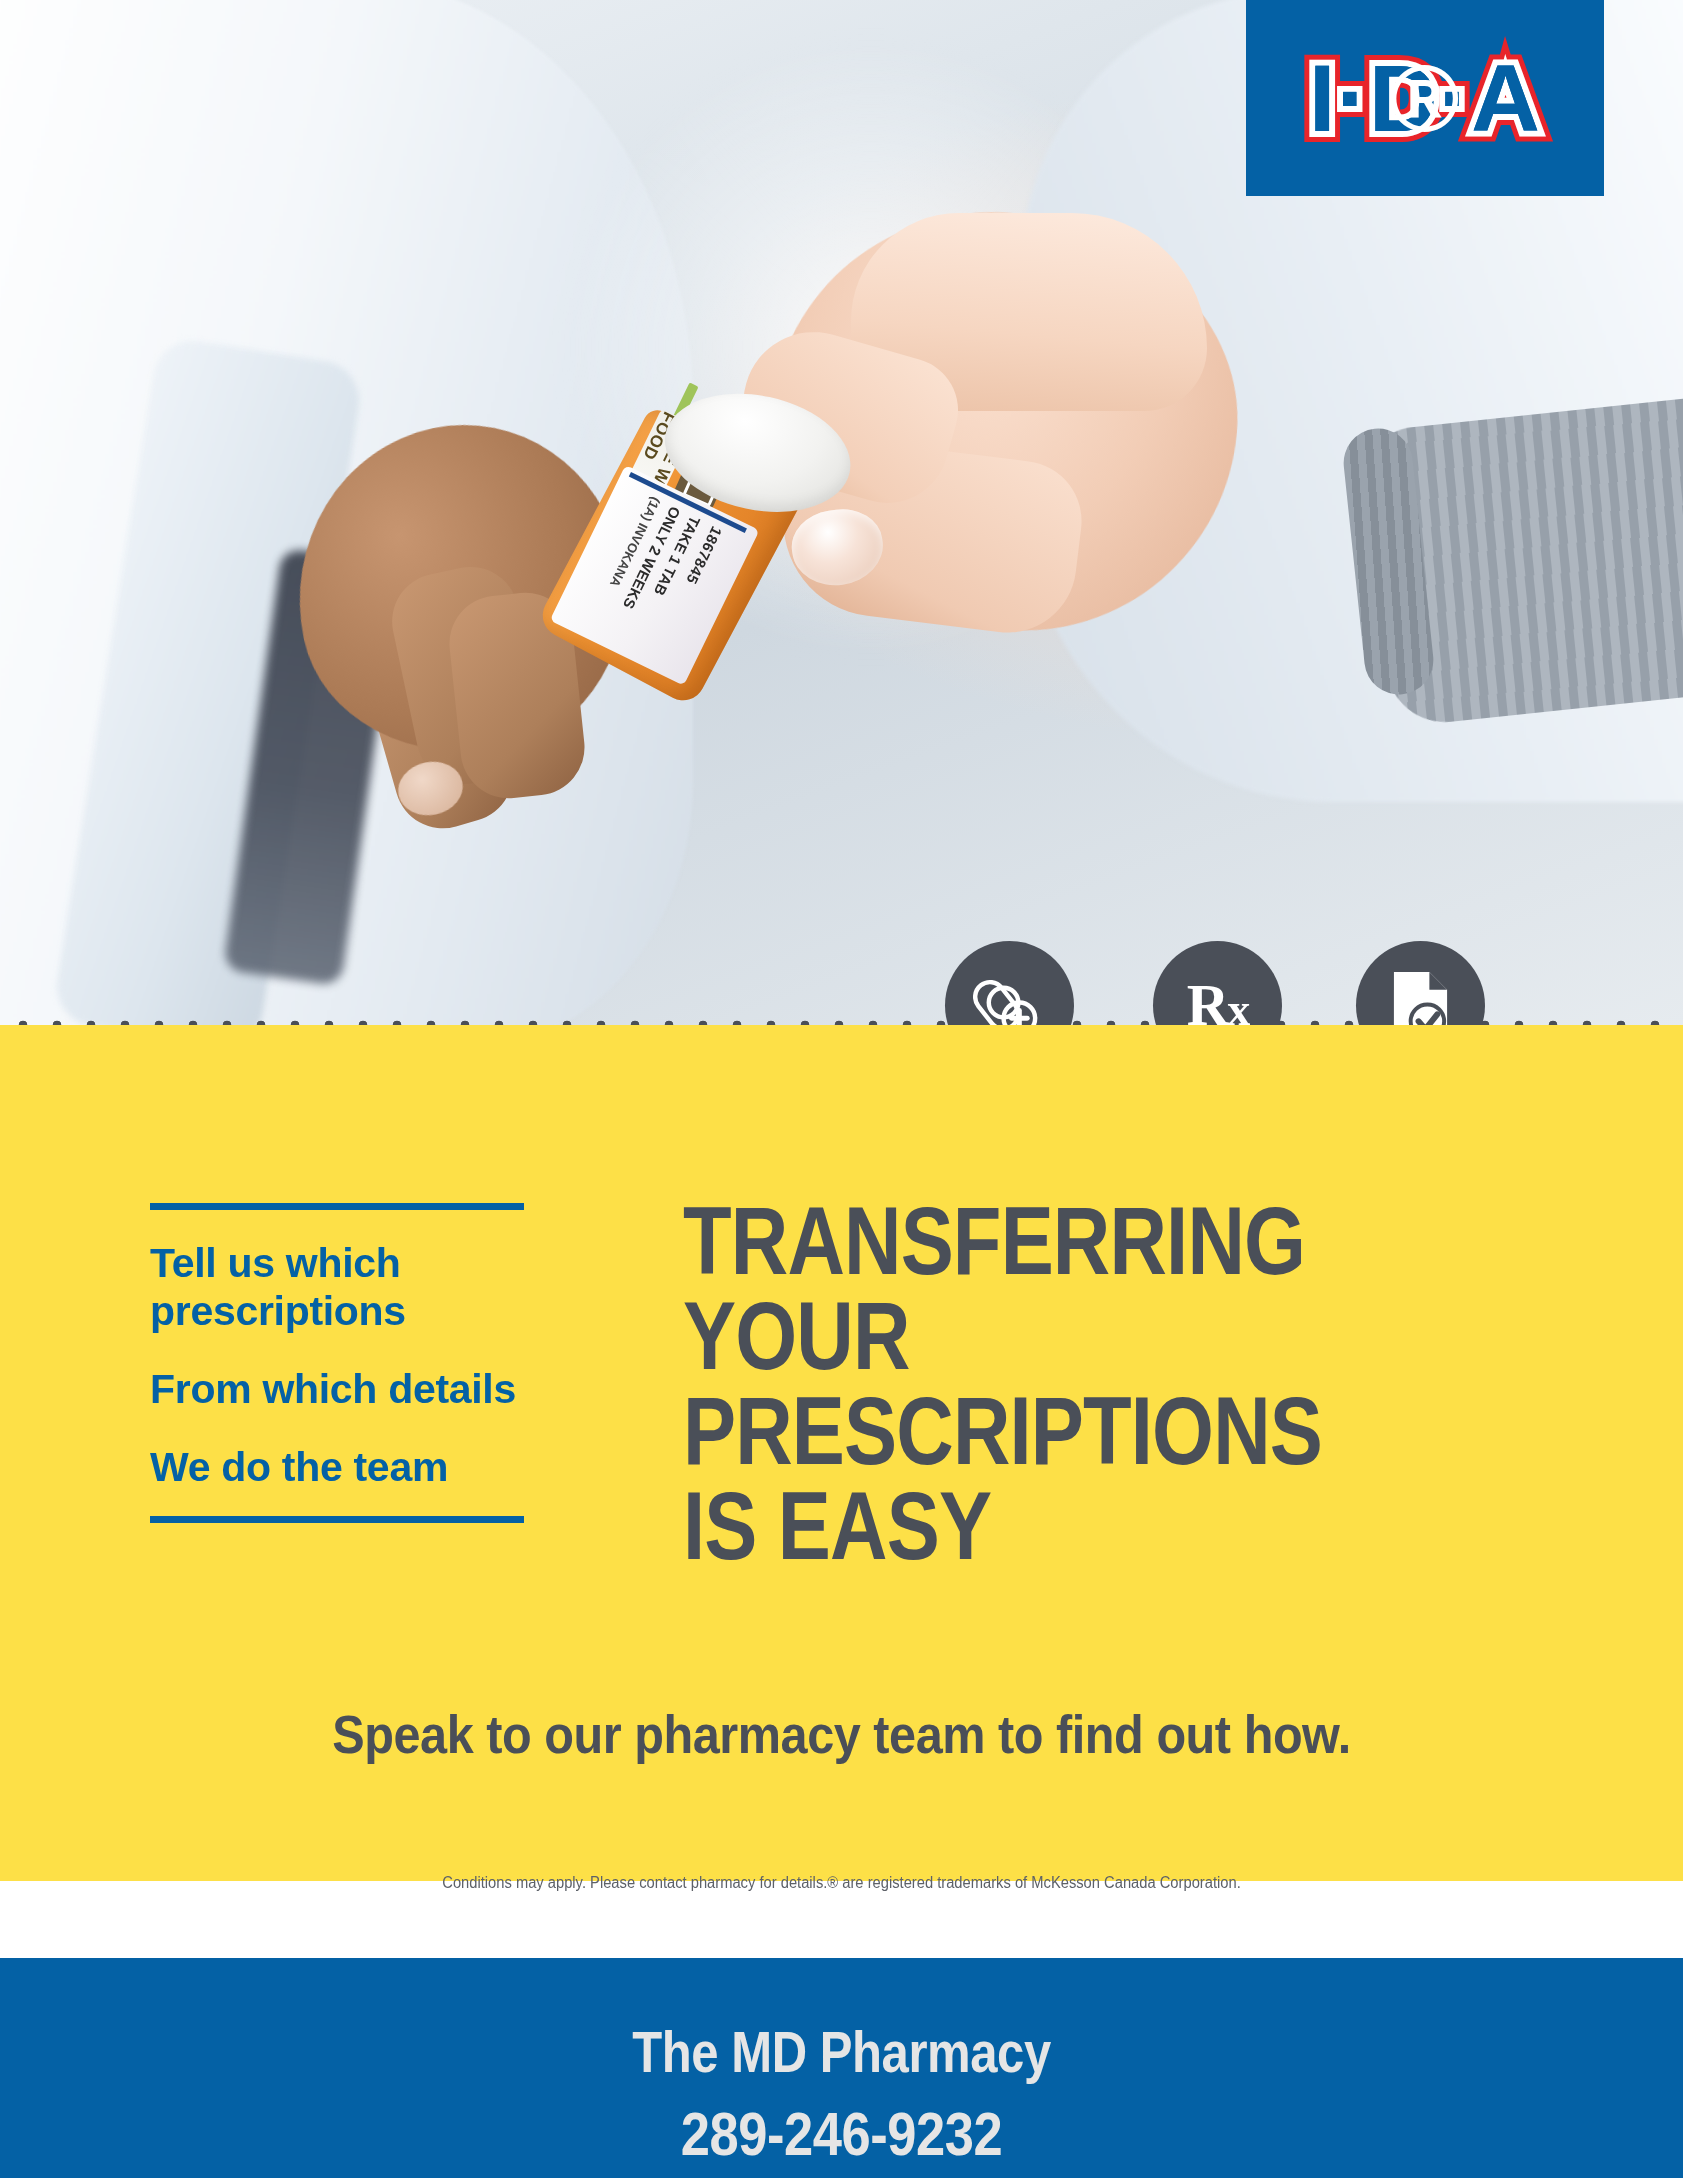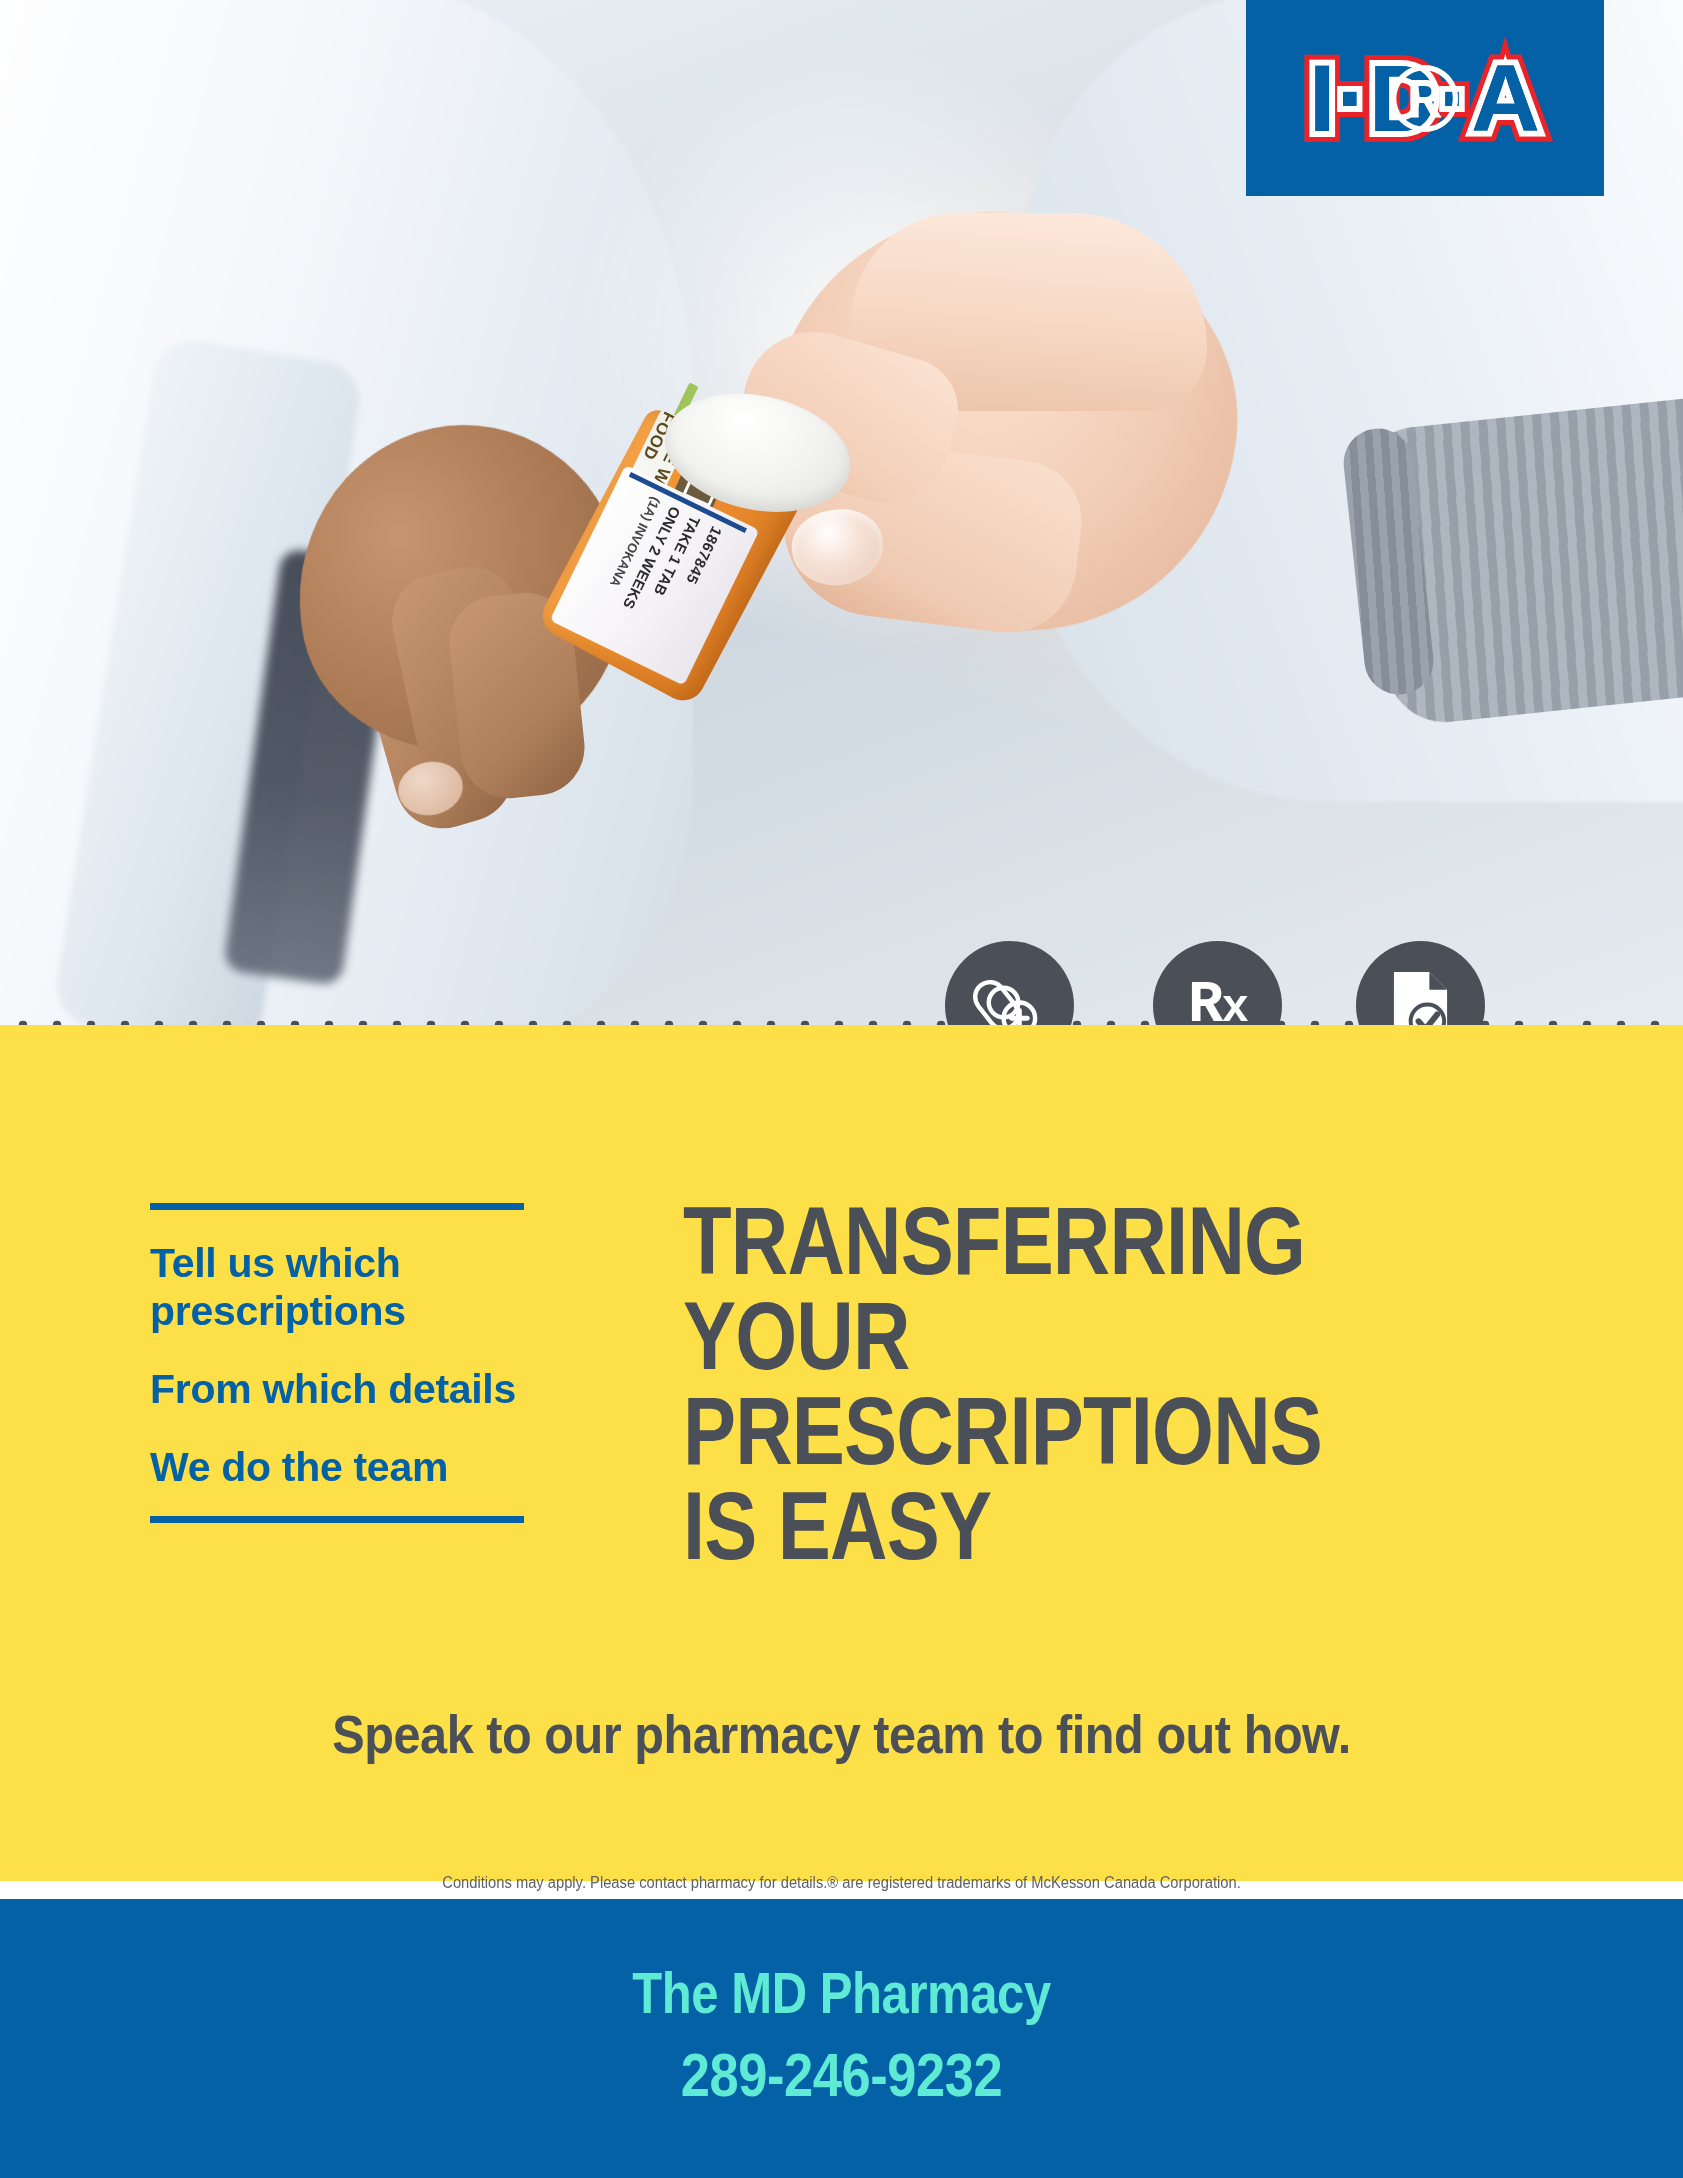--- a/index.html
+++ b/index.html
@@ -195,21 +195,21 @@
   .icon-row { position:absolute; left:0; top:941px; width:1683px; height:158px; }
   .badge {
     position:absolute; top:0; width:129px; height:129px; border-radius:50%;
     background:#4a4f58; display:flex; align-items:center; justify-content:center;
   }
   .badge-pills { left:945px; }
   .badge-rx    { left:1153px; }
   .badge-doc   { left:1356px; }
   .rx-text {
     color:#ffffff; font-weight:bold; font-size:59px; line-height:1;
-    font-family:Liberation Mono, monospace;
+    font-family:Liberation Serif, serif;
     letter-spacing:-2px;
   }
   .rx-text i { font-style:normal; font-size:46px; }
 
   
   .logo-box {
     position:absolute; right:79px; top:0; width:358px; height:196px;
     background:#0461a5; display:flex; align-items:center; justify-content:center;
   }
   .logo-stack { position:relative; width:297px; height:109px; }
@@ -256,22 +256,22 @@
   }
 
   .fineprint {
     position:absolute; left:0; top:849px; width:1683px; text-align:center;
     color:#5d6168; font-size:16px; letter-spacing:0px;
     transform:scaleX(.92);
   }
 
   
   .footer {
-    position:absolute; left:0; bottom:0; width:1683px; height:279px;
-    background:#0461a5; color:#5eead4; text-align:center;
+    position:absolute; left:0; bottom:0; width:1683px; height:220px;
+    background:#0461a5; color:#e5e5e5; text-align:center;
   }
   .footer-name {
     padding-top:61px; font-size:57px; font-weight:bold; letter-spacing:-0.5px;
     transform:scaleX(.86);
   }
   .footer-phone {
     margin-top:14px; font-size:61px; font-weight:bold; letter-spacing:-0.5px;
     transform:scaleX(.86);
   }
 </style>

